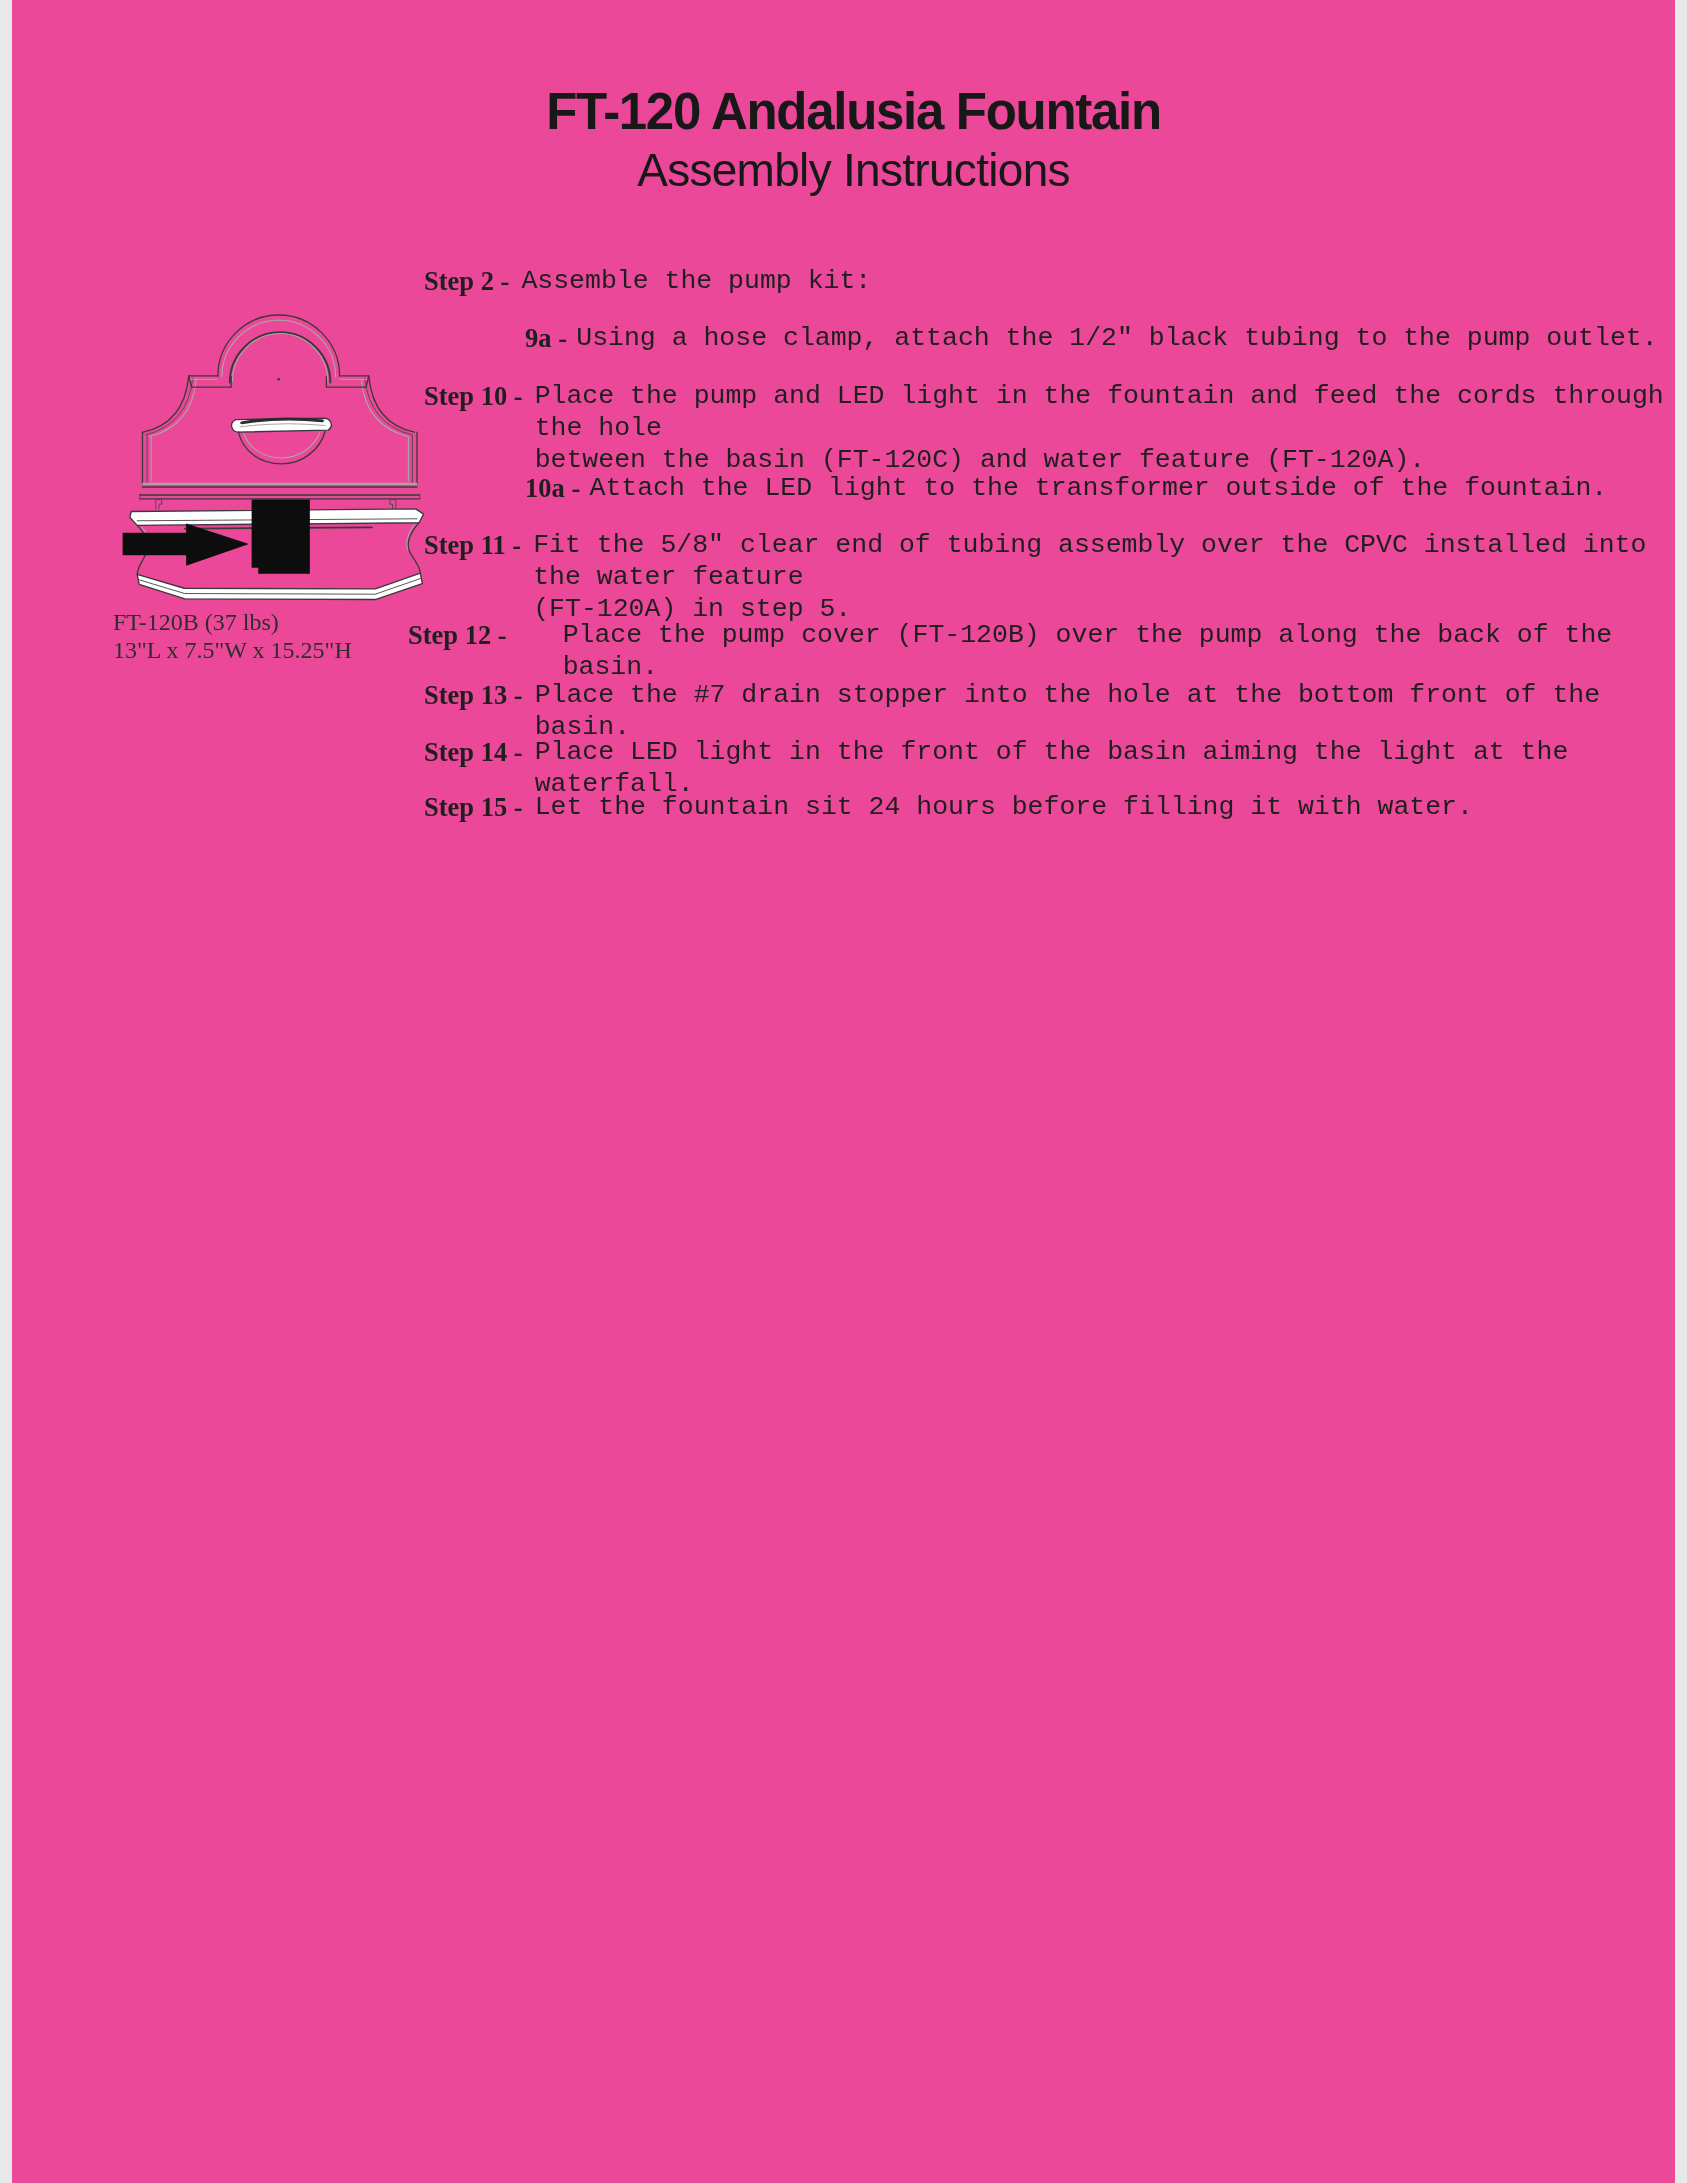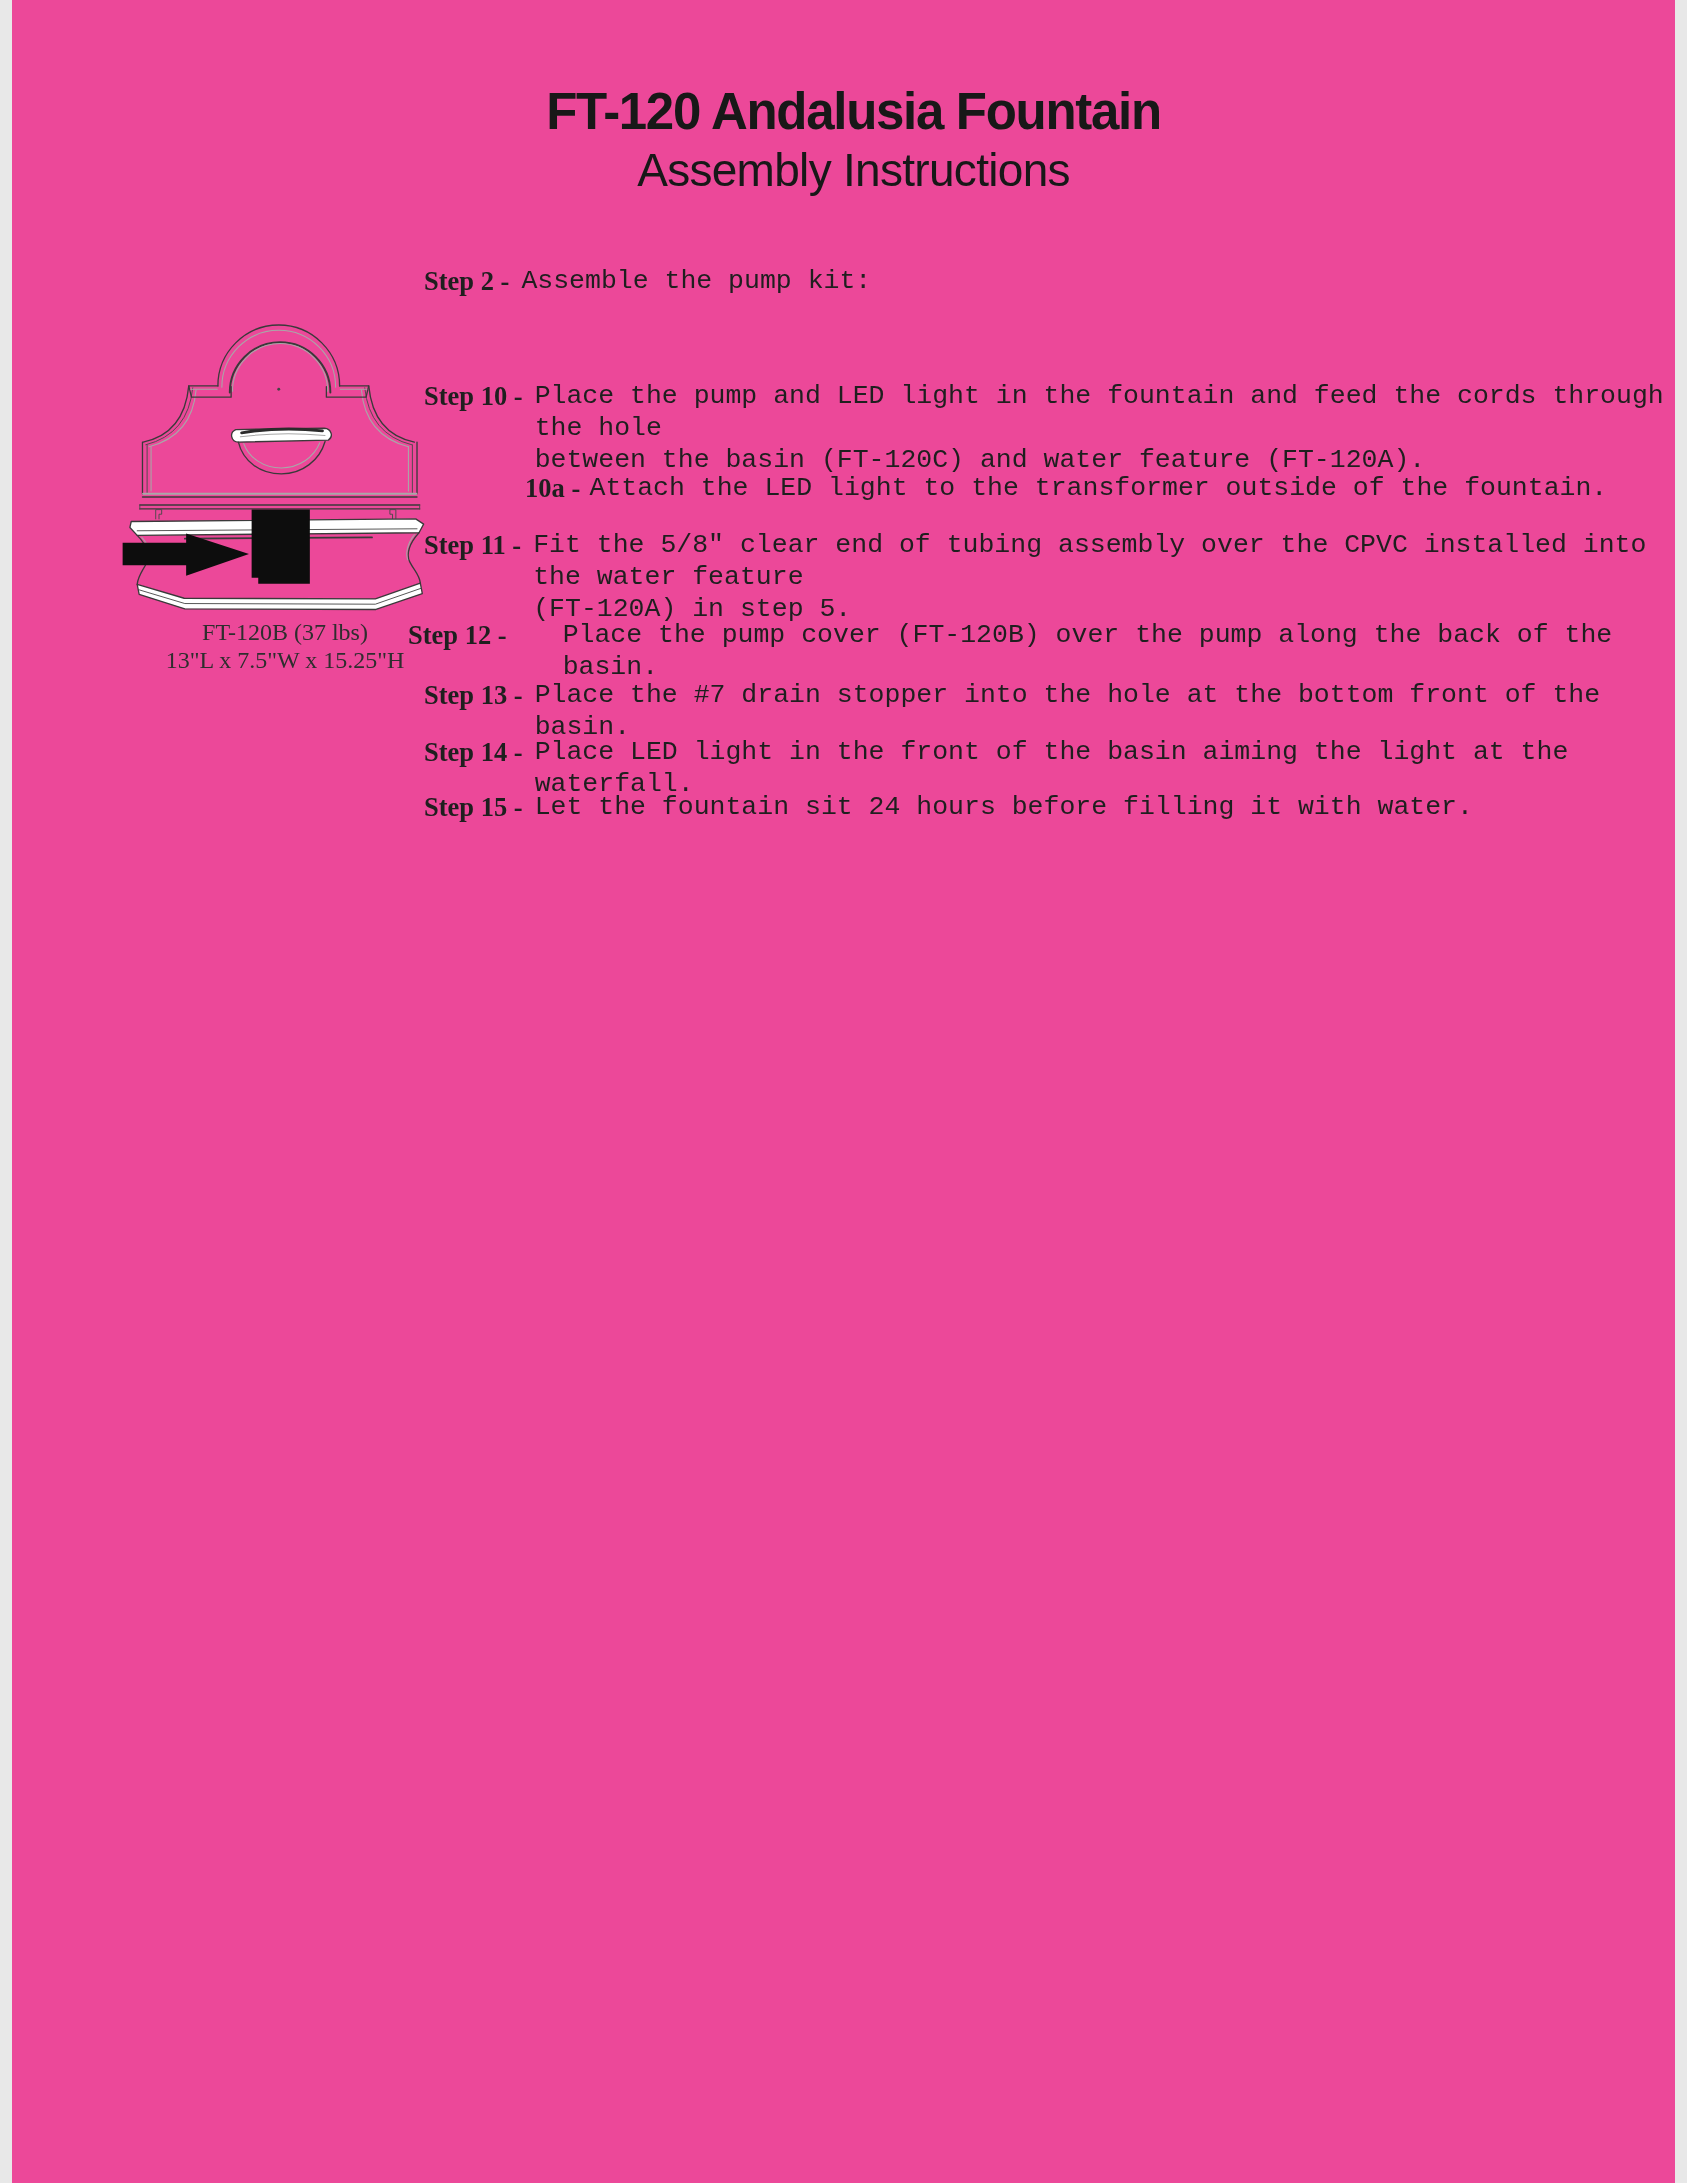--- a/index.html
+++ b/index.html
@@ -8,21 +8,21 @@
     font-family:"Liberation Serif", serif; color:#1f1f1f; overflow:hidden;
     margin:0 auto;
   }
   .title-block {
     position:absolute; top:83px; left:0; width:100%; text-align:center;
     font-family:"Liberation Sans", sans-serif; padding-left:20px; box-sizing:border-box;
   }
   .title   { margin:0; font-size:51px; font-weight:bold; letter-spacing:-1.3px; line-height:1.12; color:#181818; }
   .subtitle{ margin:5.3px 0 0 0; font-size:46px; font-weight:400; letter-spacing:-0.7px; line-height:1.1; color:#181818; }
 
-  .figure { position:absolute; left:61px; top:288px; width:344px; text-align:center; }
+  .figure { position:absolute; left:61px; top:278px; width:344px; }
   .figure svg { display:block; margin-left:5.3px; }
   .figure figcaption { margin:1.3px 0 0 0; font-size:24px; line-height:28.4px; color:#2e2e2e; }
 
   .steps { position:absolute; inset:0; font-size:26.5px; line-height:32px; }
   .step { position:absolute; display:flex; align-items:flex-start; }
   .step-label { font-weight:bold; white-space:nowrap; margin-right:12px; }
   .step.sub .step-label { margin-right:9.3px; }
   .step-text { white-space:pre-line;font-family:Liberation Mono, monospace; }
 
   .s9  { left:412px; top:265px; }
@@ -131,20 +131,24 @@
       <div>FT-120B (37 lbs)</div>
       <div>13"L x 7.5"W x 15.25"H</div>
     </figcaption>
   </figure>
 
   <section class="steps">
     <div class="step s9">
       <span class="step-label">Step 2 -</span>
       <span class="step-text">Assemble the pump kit:</span>
     </div>
+    <div class="step s9a sub">
+      <span class="step-label">9a -</span>
+      <span class="step-text">Using a hose clamp, attach the 1/2" black tubing to the pump outlet.</span>
+    </div>
     <div class="step s10">
       <span class="step-label">Step 10 -</span>
       <span class="step-text">Place the pump and LED light in the fountain and feed the cords through the hole
 between the basin (FT-120C) and water feature (FT-120A).</span>
     </div>
     <div class="step s10a sub">
       <span class="step-label">10a -</span>
       <span class="step-text">Attach the LED light to the transformer outside of the fountain.</span>
     </div>
     <div class="step s11">

